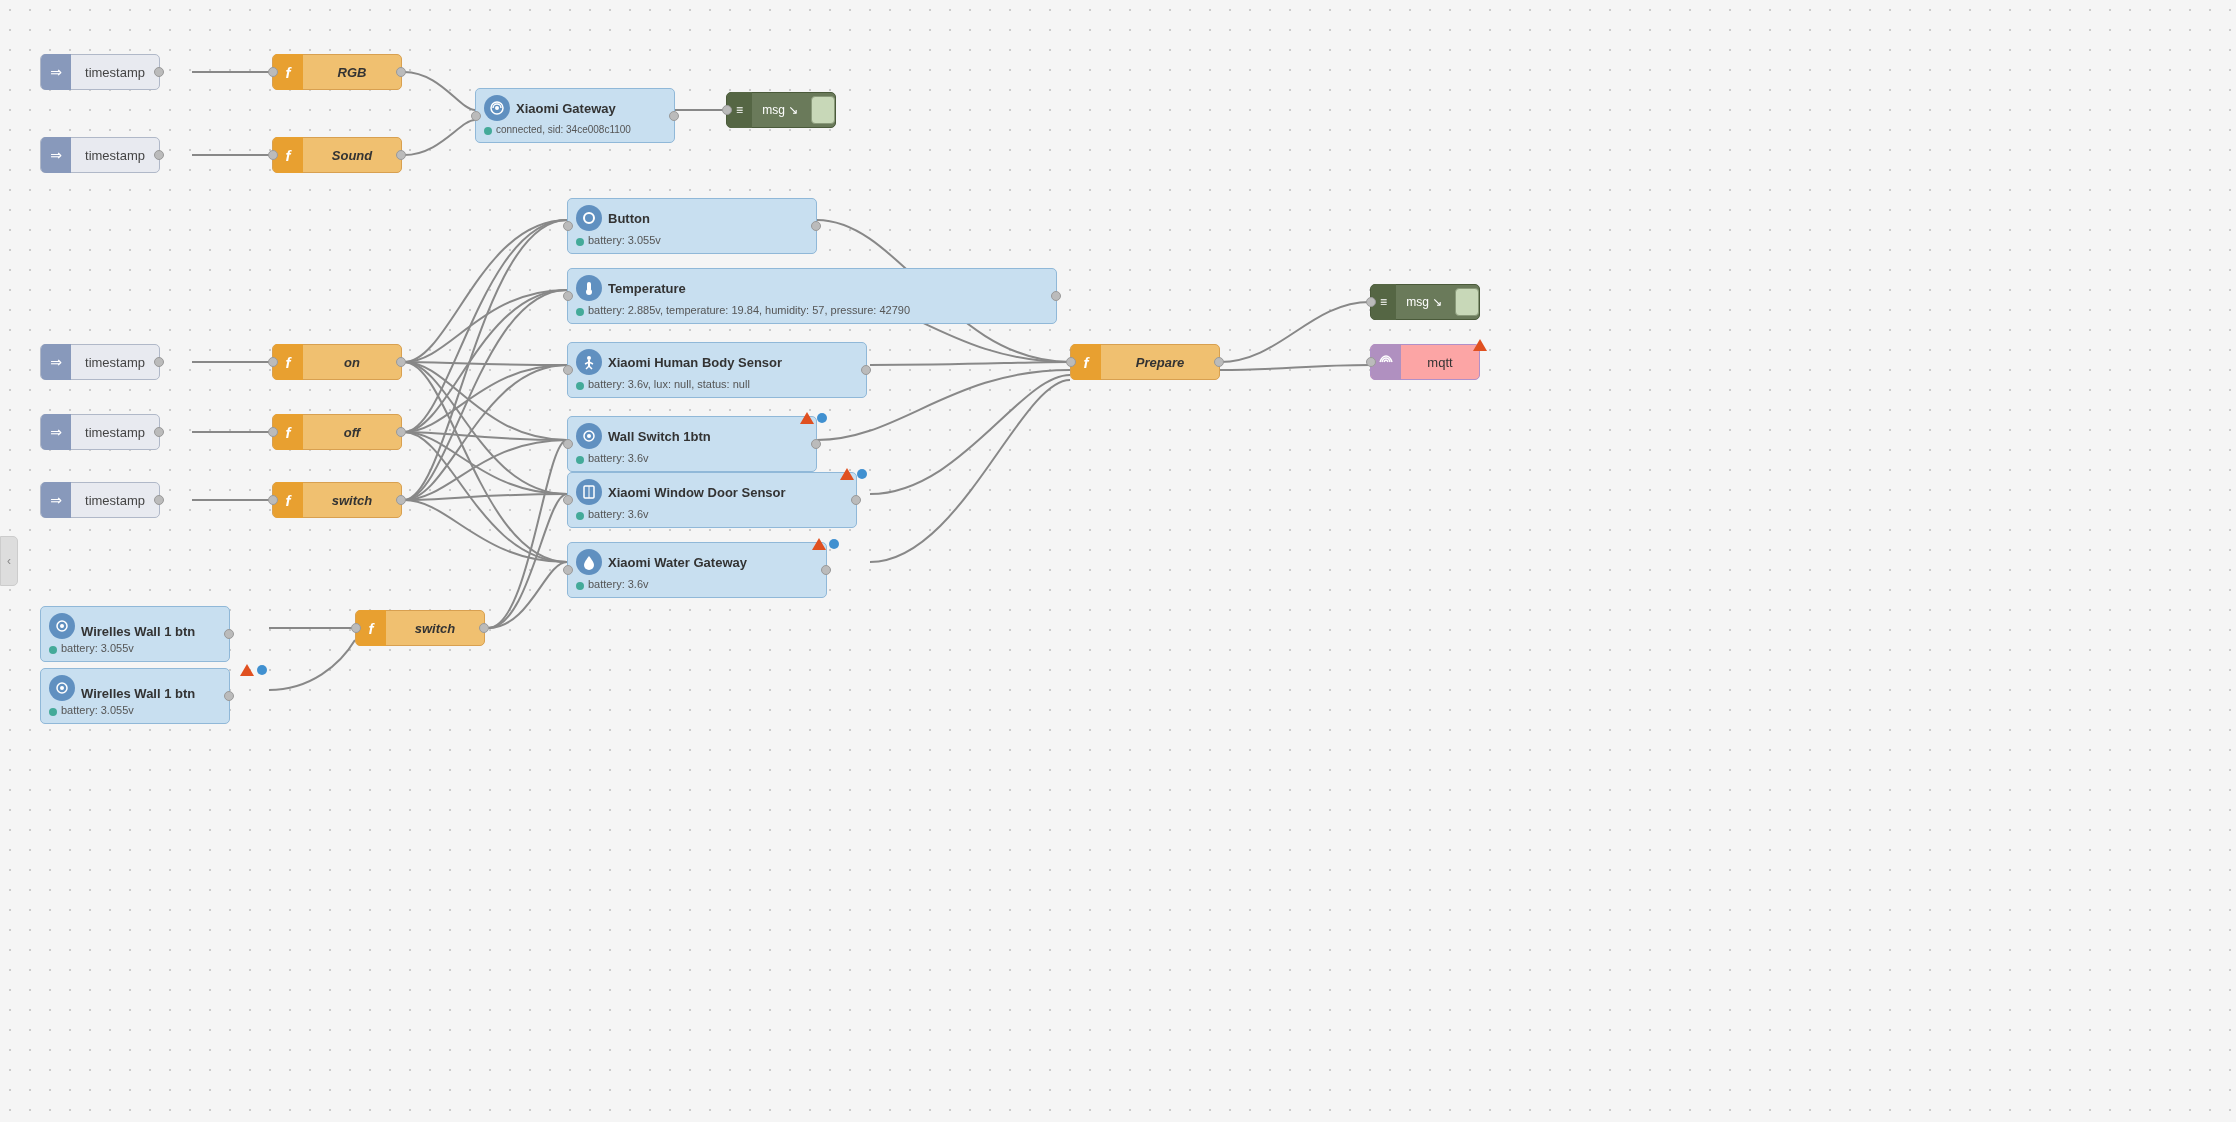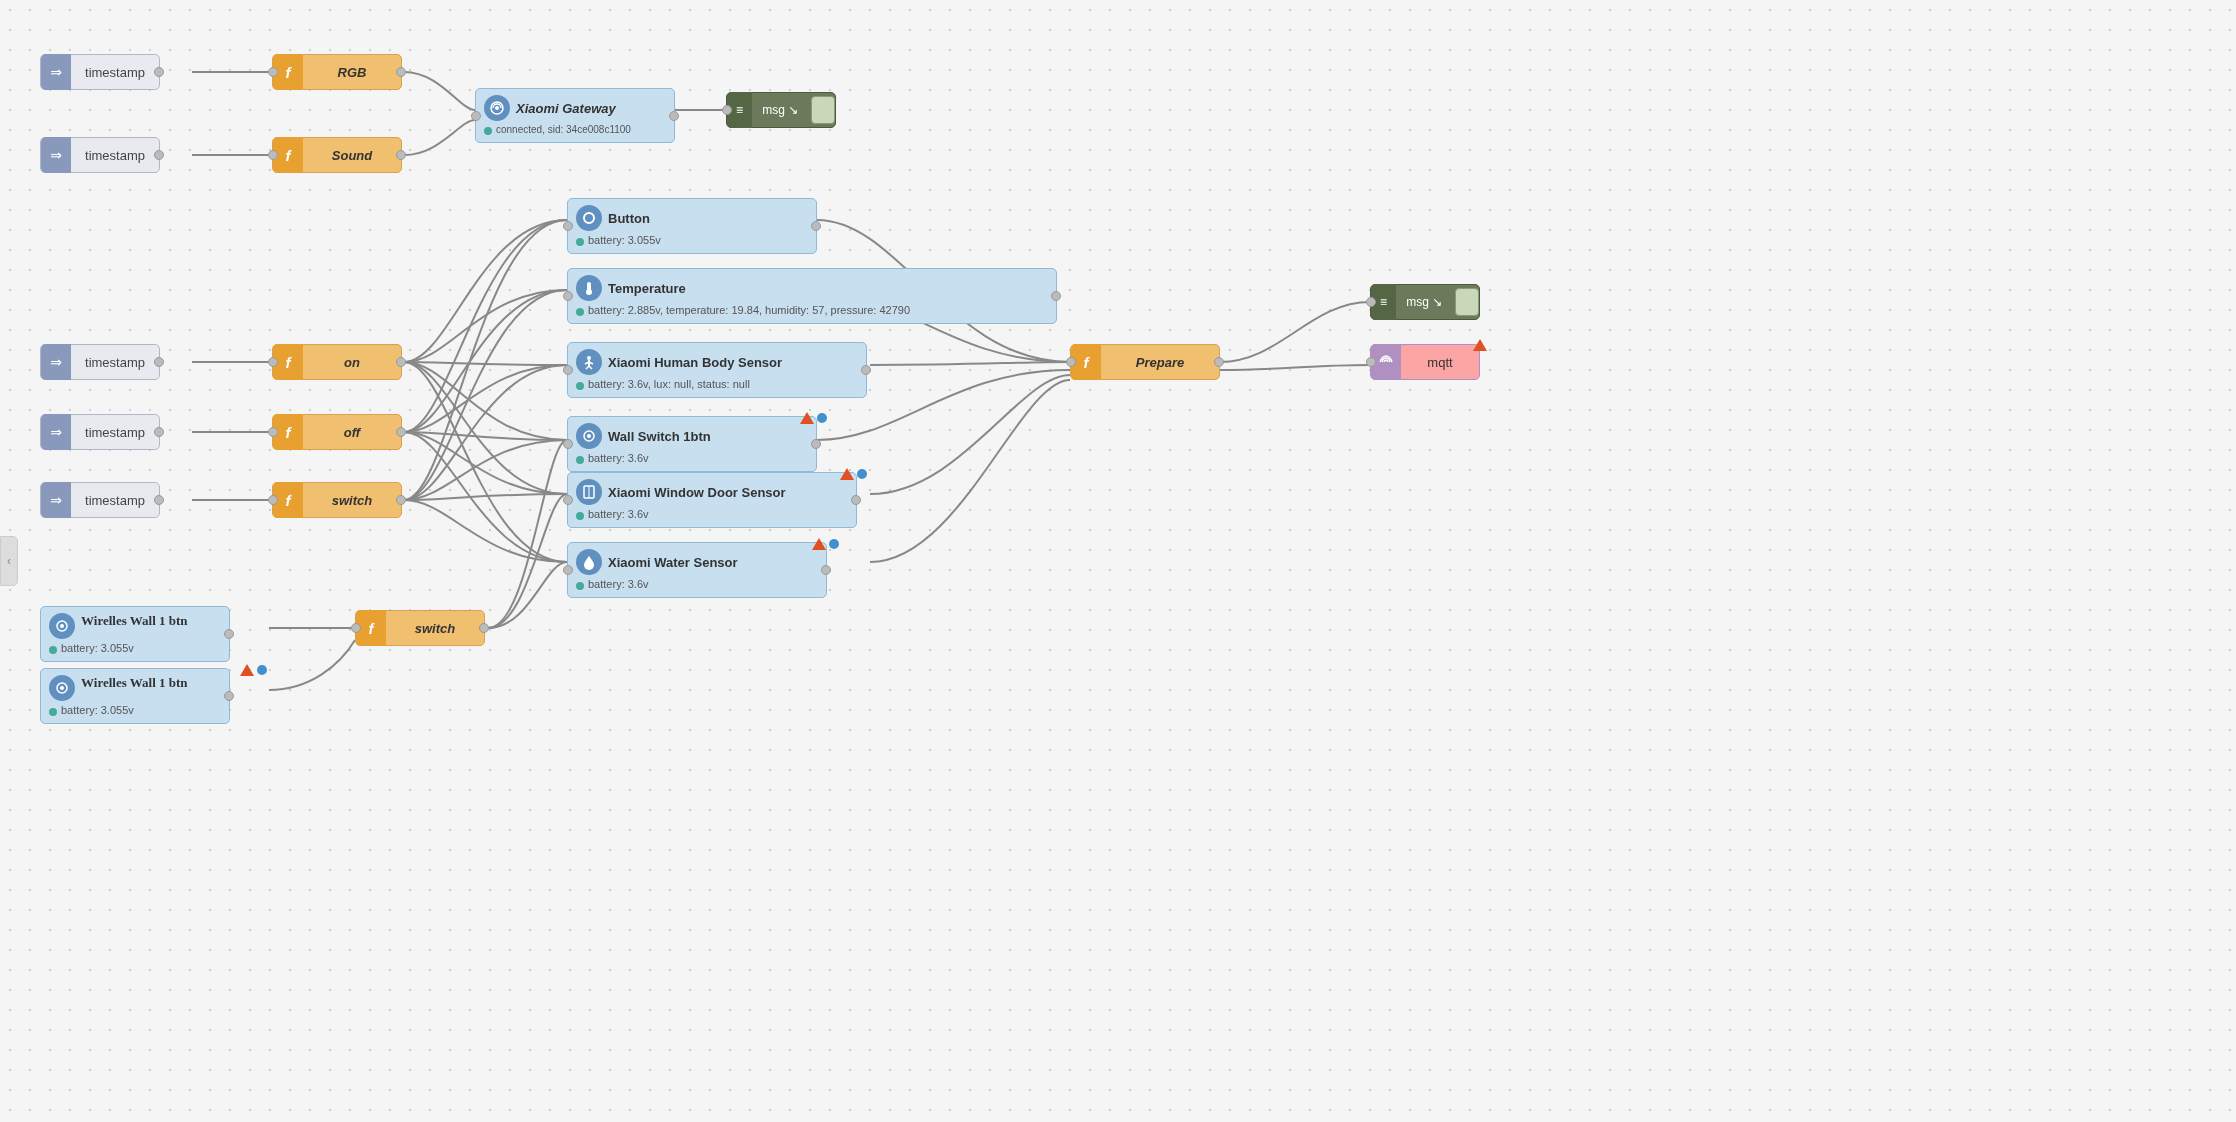--- a/index.html
+++ b/index.html
@@ -107,21 +107,20 @@
       flex-direction: column;
       height: auto;
       padding: 4px 0;
       align-items: flex-start;
     }
     .node-gateway .node-row {
       display: flex;
       align-items: center;
       width: 100%;
       padding: 2px 8px;
-      font-style: italic;
     }
     .node-gateway .node-icon-circle {
       width: 26px;
       height: 26px;
       background: #6090c0;
       border-radius: 50%;
       display: flex;
       align-items: center;
       justify-content: center;
       color: white;
@@ -231,24 +230,23 @@
       border: 1px solid #90b8d8;
       color: #333;
       flex-direction: column;
       height: auto;
       padding: 4px 0;
       align-items: flex-start;
       min-width: 190px;
     }
     .node-wallbtn .node-row {
       display: flex;
-      align-items: flex-start;
+      align-items: flex-end;
       width: 100%;
       padding: 2px 8px;
-      font-family: Liberation Serif, serif;
     }
     .node-wallbtn .node-icon-circle {
       width: 26px;
       height: 26px;
       background: #6090c0;
       border-radius: 50%;
       display: flex;
       align-items: center;
       justify-content: center;
       color: white;
@@ -574,21 +572,21 @@
   <div class="badge-blue"></div>
 </div>
 
 <div class="node node-sensor" style="left:567px; top:542px; width:260px;">
   <div class="node-row">
     <div class="node-icon-circle">
       <svg width="16" height="16" viewBox="0 0 16 16">
           <path d="M8 2 C8 2 3 8 3 11 A5 5 0 0 0 13 11 C13 8 8 2 8 2Z" fill="white"></path>
         </svg>
     </div>
-    <span class="node-sensor-title">Xiaomi Water Sensor</span>
+    <span class="node-sensor-title">Xiaomi Water Gateway</span>
     <div class="node-port-right" style="right:-5px; top:50%;"></div>
     <div class="node-port-left" style="left:-5px; top:50%;"></div>
   </div>
   <div class="node-status">
     <span class="status-dot status-dot-green"></span>
     <span>battery: 3.6v</span>
   </div>
 </div>
 
 <div class="badges" style="left:812px; top:538px;">

